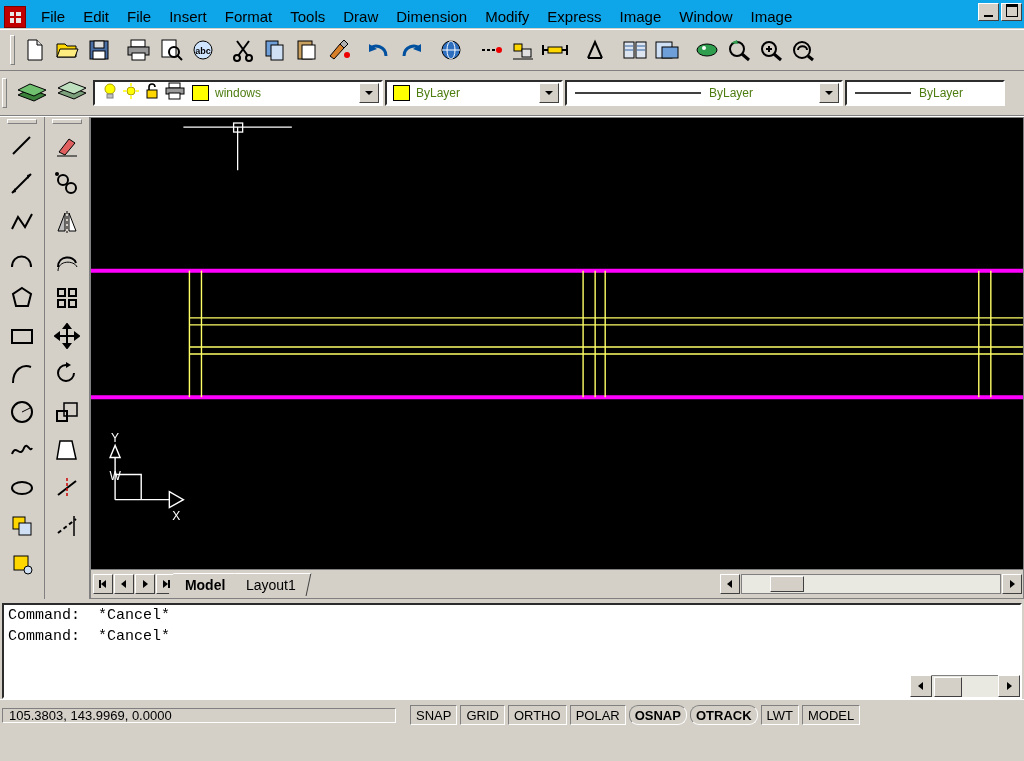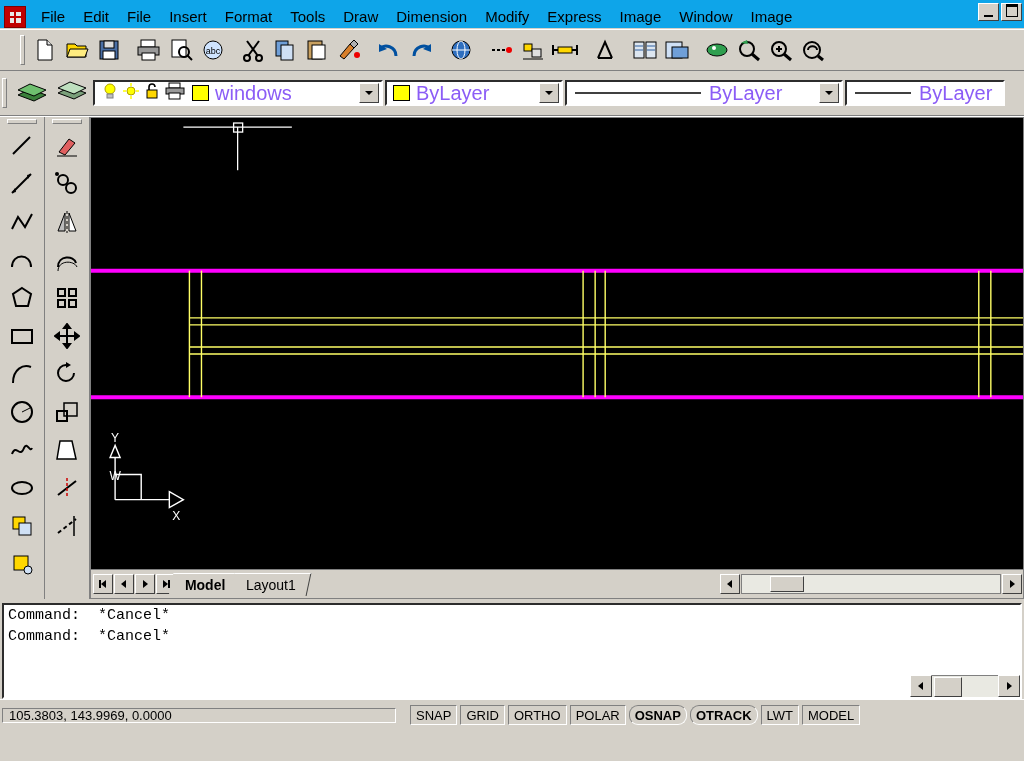--- a/index.html
+++ b/index.html
@@ -67,21 +67,22 @@
   .win-btn .r { width: 10px; height: 9px; border: 1px solid #000; border-top-width: 3px; margin-bottom: 3px;}
 
   
   .toolbar {
     height: 40px;
     background: #d4d0c8;
     display: flex;
     align-items: center;
     border-top: 1px solid #fff;
     border-bottom: 1px solid #808080;
-    padding-left: 20px;
+    padding-left: 10px;
+    font-weight: bold;
   }
   .grip {
     width: 5px; height: 30px;
     border-left: 1px solid #fff;
     border-top: 1px solid #fff;
     border-right: 1px solid #808080;
     border-bottom: 1px solid #808080;
     margin-right: 4px;
     box-sizing: border-box;
   }
@@ -121,21 +122,21 @@
     border-color: #fff #404040 #404040 #fff;
     display: flex; align-items: center; justify-content: center;
     box-sizing: border-box;
   }
   .combo .arrow:after {
     content: "";
     border-left: 4px solid transparent;
     border-right: 4px solid transparent;
     border-top: 4px solid #000;
   }
-  .combo .txt { font-size: 20px; padding-left: 6px; color: #8b5cf6; white-space: nowrap;}
+  .combo .txt { font-size: 12px; padding-left: 6px; color: #4d7c0f; white-space: nowrap;}
   .swatch { width: 15px; height: 14px; border: 1px solid #000; margin-left: 6px; }
 
   
   .workspace {
     display: flex;
     height: 482px;
     background: #d4d0c8;
     border-top: 1px solid #fff;
   }
   .sidebar {

